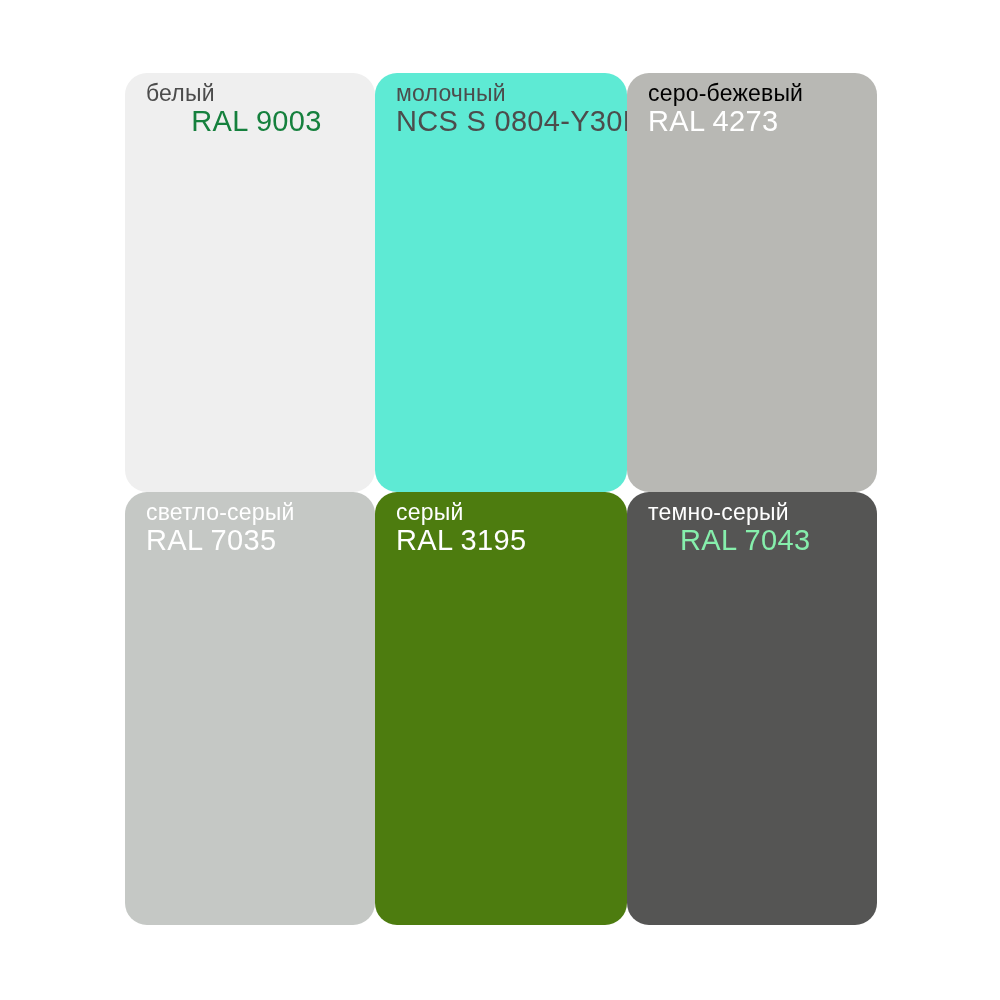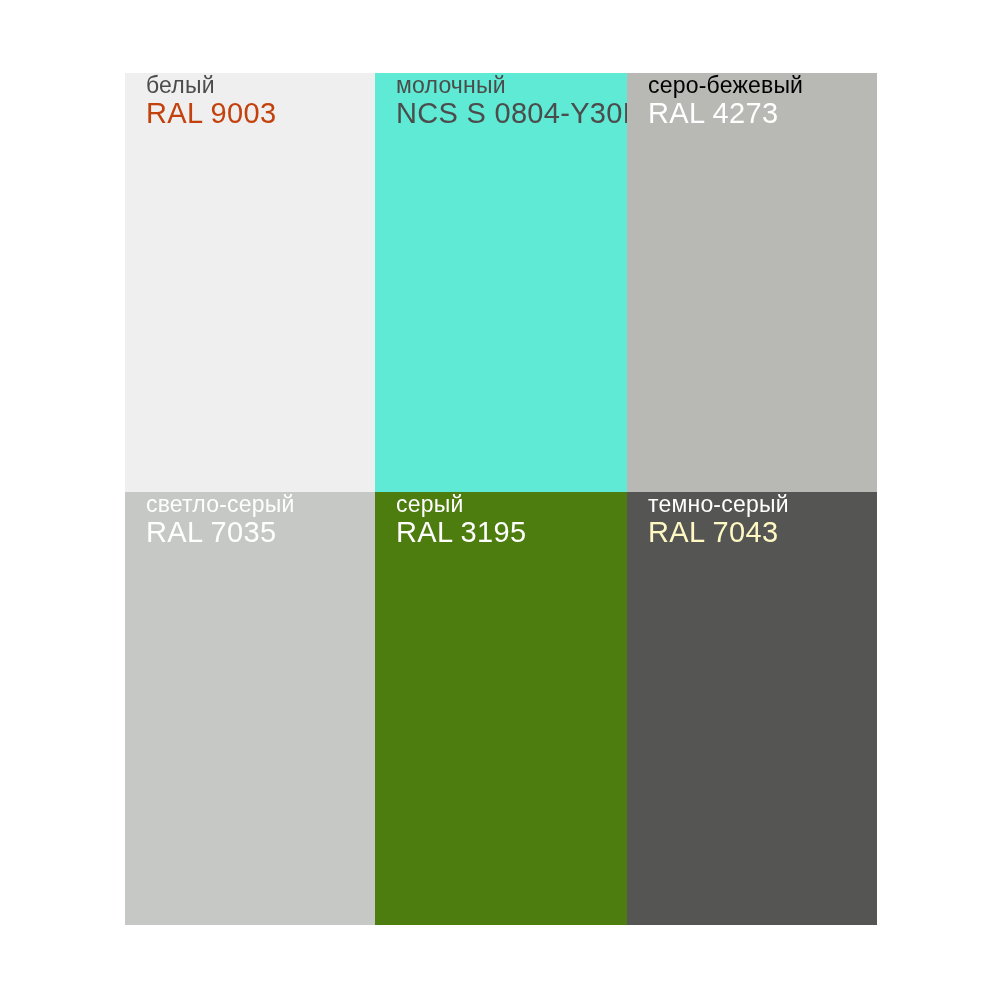--- a/index.html
+++ b/index.html
@@ -22,22 +22,23 @@
     width: 752px;
     height: 852px;
     display: grid;
     grid-template-columns: 250px 252px 250px;
     grid-template-rows: 419px 433px;
   }
 
   .swatch {
     position: relative;
     box-sizing: border-box;
-    padding: 0;
+    padding: 8px;
     overflow: hidden;
+    border-radius: 22px;
   }
 
   .swatch-text {
     position: absolute;
     left: 21px;
     right: 8px;
   }
 
   .swatch-name {
     font-size: 23px;
@@ -70,21 +71,21 @@
   .text-light .swatch-code { color: #ffffff; }
 </style>
 </head>
 <body style="background-color: rgb(255, 255, 255);">
 
 <div class="palette-board">
 
   <div class="swatch row-top text-dark" style="background-color: rgb(239, 239, 239);">
     <div class="swatch-text">
       <div class="swatch-name" style="color: rgb(76, 76, 76);">белый</div>
-      <div class="swatch-code" style="color: #c2410c;">RAL 9003</div>
+      <div class="swatch-code" style="color: #15803d; text-align: center;">RAL 9003</div>
     </div>
   </div>
 
   <div class="swatch row-top text-dark" style="background-color: #5eead4;">
     <div class="swatch-text">
       <div class="swatch-name" style="color: rgb(76, 76, 76);">молочный</div>
       <div class="swatch-code" style="color: rgb(76, 76, 76);">NCS S 0804-Y30R</div>
     </div>
   </div>
 
@@ -105,17 +106,17 @@
   <div class="swatch row-bottom text-light" style="background-color: #4d7c0f;">
     <div class="swatch-text">
       <div class="swatch-name" style="color: rgb(255, 255, 255);">серый</div>
       <div class="swatch-code" style="color: rgb(255, 255, 255);">RAL 3195</div>
     </div>
   </div>
 
   <div class="swatch row-bottom text-light" style="background-color: rgb(85, 85, 84);">
     <div class="swatch-text">
       <div class="swatch-name" style="color: rgb(255, 255, 255);">темно-серый</div>
-      <div class="swatch-code" style="color: #fef9c3;">RAL 7043</div>
+      <div class="swatch-code" style="color: #86efac; margin-left: 32px;">RAL 7043</div>
     </div>
   </div>
 
 </div>
 
 </body></html>

